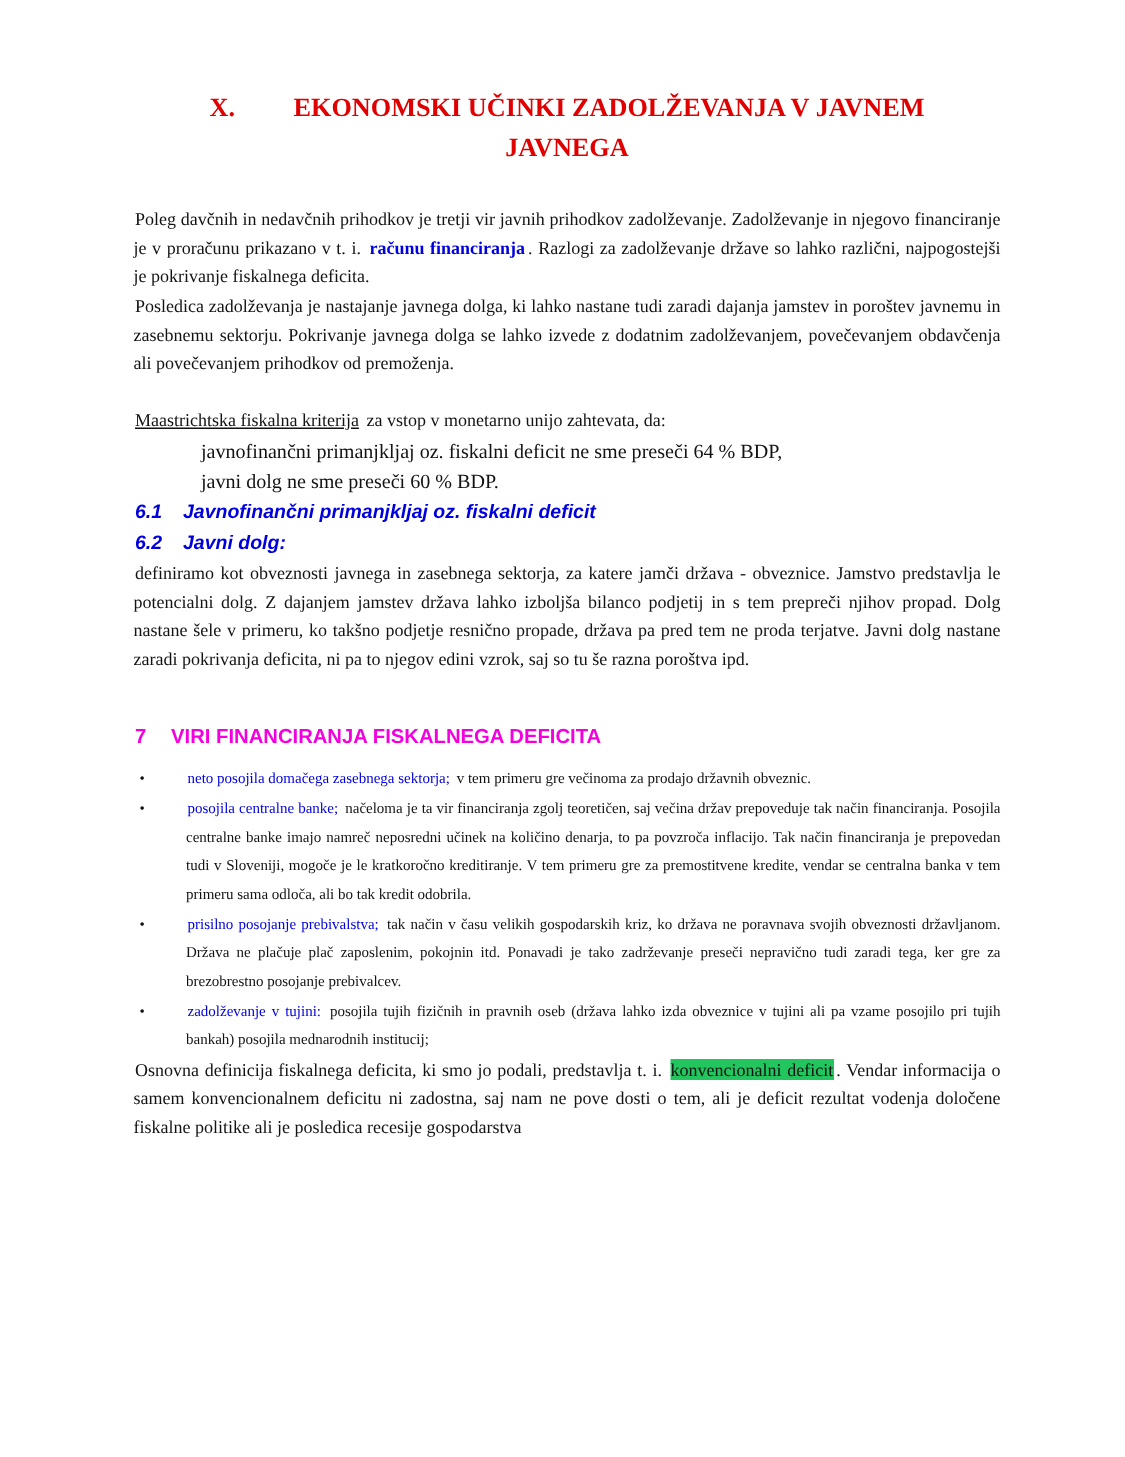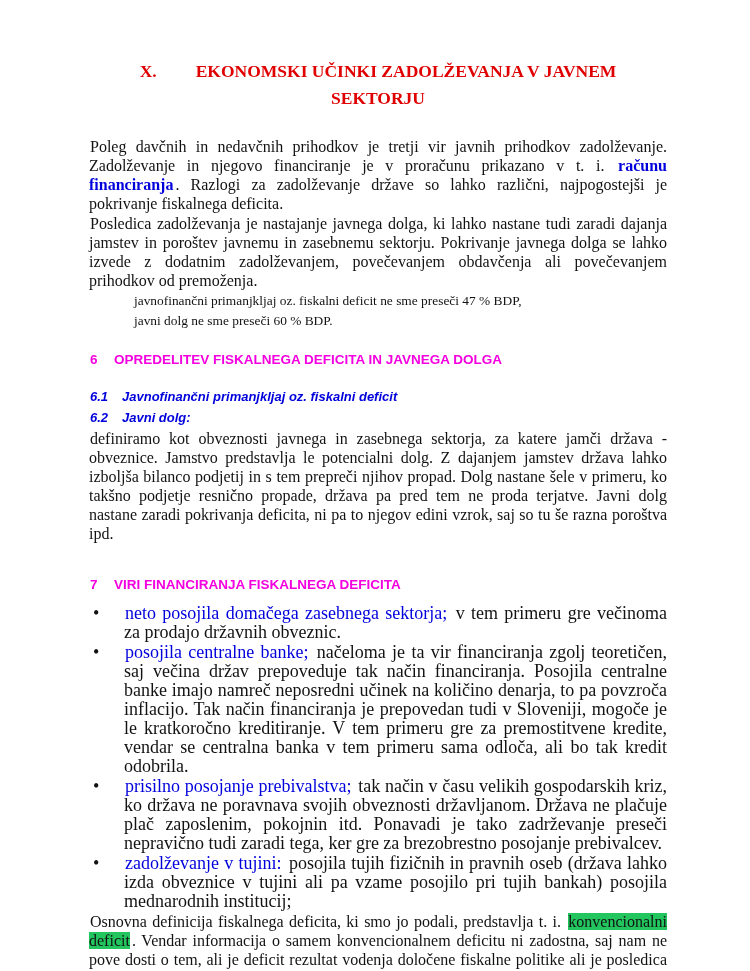--- a/index.html
+++ b/index.html
@@ -22,21 +22,21 @@
     font-size: 17.5px;
     font-weight: bold;
     line-height: 26px;
     margin-bottom: 26px;
     font-family: "Liberation Serif", serif;
   }
   .title-num { margin-right: 38px; }
   .title-line2 { display: block; }
   
   .body-p {
-    font-size: 16px;
+    font-size: 12px;
     line-height: 19px;
     text-align: justify;
     color: #121212;
   }
   .indent-item {
     font-size: 13.4px;
     line-height: 19px;
     padding-left: 45px;
     color: #121212;
   }
@@ -60,21 +60,21 @@
     font-style: italic;
     font-size: 13px;
     line-height: 18px;
     color: #0000dd;
   }
   .sub-num { display: inline-block; width: 30px; font-style: italic; }
   
   .bullet-item {
     position: relative;
     padding-left: 35px;
-    font-size: 18px;
+    font-size: 10px;
     line-height: 19px;
     text-align: justify;
     color: #121212;
   }
   .bullet-item::before {
     content: "\2022";
     position: absolute;
     left: 4px;
     top: 0;
     color: #121212;
@@ -85,30 +85,30 @@
   .run-u { text-decoration: underline; }
   .run-hl { background: #22c55e; }
 </style>
 </head>
 <body>
 
 <div class="page">
 
   <h1 class="doc-title">
     <span><span class="title-num">X.</span><span>EKONOMSKI UČINKI ZADOLŽEVANJA V JAVNEM</span></span>
-    <span class="title-line2">SEKTORJU</span>
+    <span class="title-line2">JAVNEGA</span>
   </h1>
 
   <p class="body-p"><span>Poleg davčnih in nedavčnih prihodkov je tretji vir javnih prihodkov zadolževanje. Zadolževanje in njegovo financiranje je v proračunu prikazano v t. i. </span><span class="run-bluebold">računu financiranja</span><span>. Razlogi za zadolževanje države so lahko različni, najpogostejši je pokrivanje fiskalnega deficita.</span></p>
   <p class="body-p"><span>Posledica zadolževanja je nastajanje javnega dolga, ki lahko nastane tudi zaradi dajanja jamstev in poroštev javnemu in zasebnemu sektorju. Pokrivanje javnega dolga se lahko izvede z dodatnim zadolževanjem, povečevanjem obdavčenja ali povečevanjem prihodkov od premoženja.</span></p>
 
-  <p class="indent-item">javnofinančni primanjkljaj oz. fiskalni deficit ne sme preseči 47 % BDP,</p>
+  <p class="body-p gap-before"><span class="run-u">Maastrichtska fiskalna kriterija</span><span> za vstop v monetarno unijo zahtevata, da:</span></p>
+  <p class="indent-item">javnofinančni primanjkljaj oz. fiskalni deficit ne sme preseči 64 % BDP,</p>
   <p class="indent-item">javni dolg ne sme preseči 60 % BDP.</p>
 
-  <h2 class="sec-heading h6"><span class="sec-num">6</span><span>OPREDELITEV FISKALNEGA DEFICITA IN JAVNEGA DOLGA</span></h2>
 
   <h3 class="sub-heading"><span class="sub-num">6.1</span><span>Javnofinančni primanjkljaj oz. fiskalni deficit</span></h3>
 
   <h3 class="sub-heading"><span class="sub-num">6.2</span><span>Javni dolg:</span></h3>
   <p class="body-p"><span>definiramo kot obveznosti javnega in zasebnega sektorja, za katere jamči država - obveznice. Jamstvo predstavlja le potencialni dolg. Z dajanjem jamstev država lahko izboljša bilanco podjetij in s tem prepreči njihov propad. Dolg nastane šele v primeru, ko takšno podjetje resnično propade, država pa pred tem ne proda terjatve. Javni dolg nastane zaradi pokrivanja deficita, ni pa to njegov edini vzrok, saj so tu še razna poroštva ipd.</span></p>
 
   <h2 class="sec-heading h7"><span class="sec-num">7</span><span>VIRI FINANCIRANJA FISKALNEGA DEFICITA</span></h2>
 
   <div class="bullet-item"><span class="run-blue">neto posojila domačega zasebnega sektorja;</span><span> v tem primeru gre večinoma za prodajo državnih obveznic.</span></div>
   <div class="bullet-item"><span class="run-blue">posojila centralne banke;</span><span> načeloma je ta vir financiranja zgolj teoretičen, saj večina držav prepoveduje tak način financiranja. Posojila centralne banke imajo namreč neposredni učinek na količino denarja, to pa povzroča inflacijo. Tak način financiranja je prepovedan tudi v Sloveniji, mogoče je le kratkoročno kreditiranje. V tem primeru gre za premostitvene kredite, vendar se centralna banka v tem primeru sama odloča, ali bo tak kredit odobrila.</span></div>

